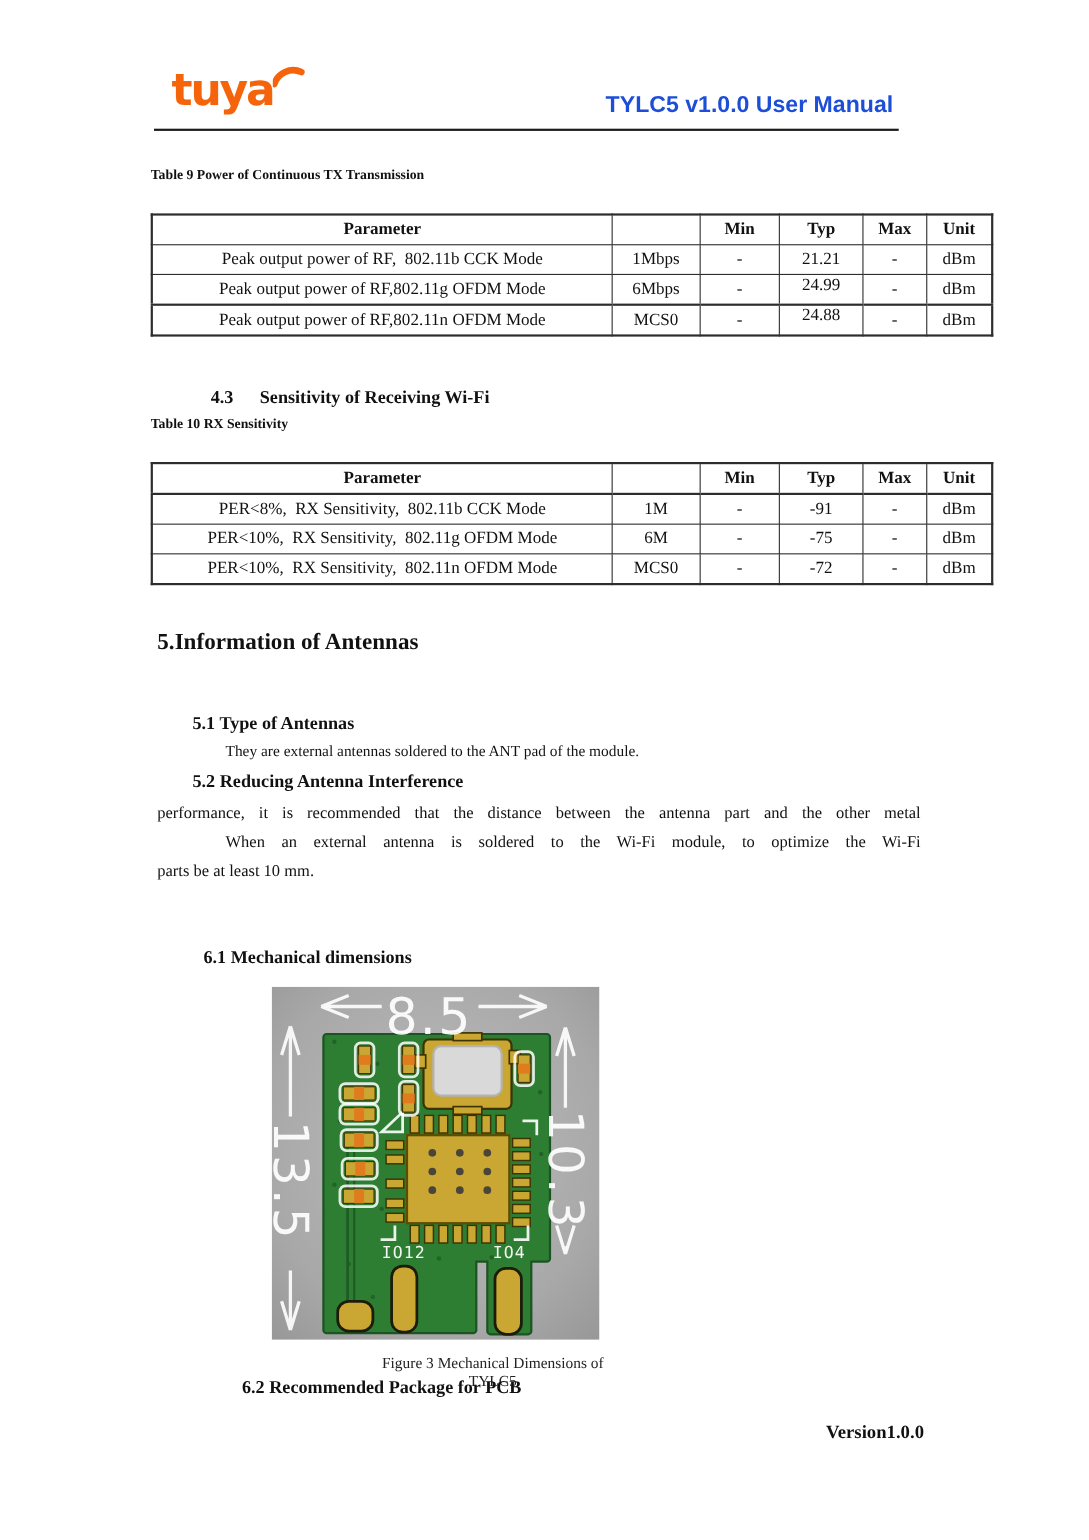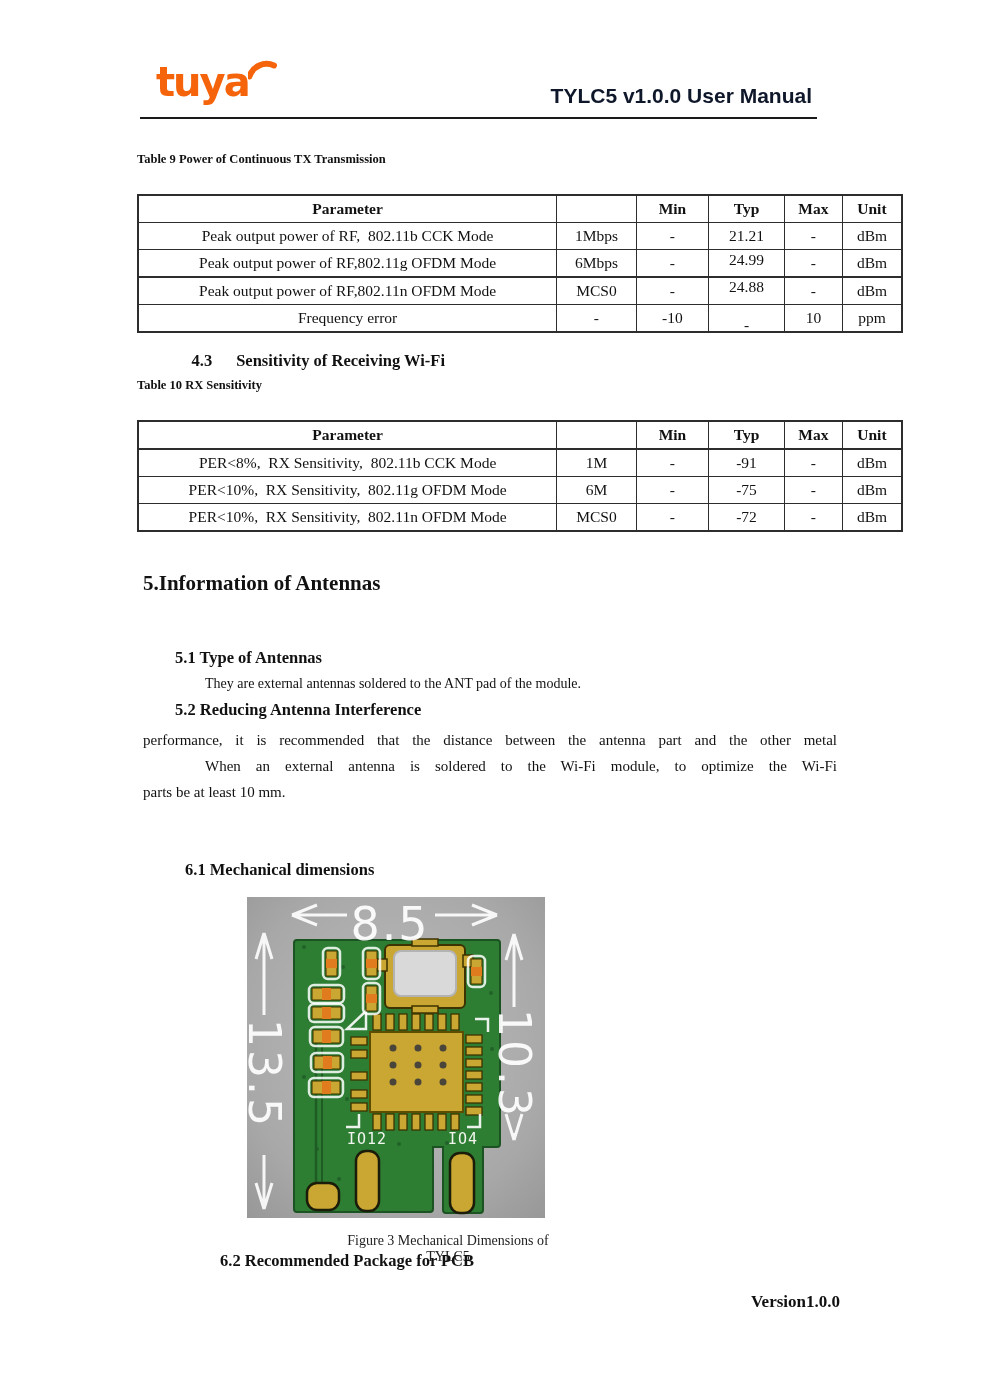--- a/index.html
+++ b/index.html
@@ -10,21 +10,21 @@
   
   .logo { position:absolute; left:156px; top:62px; }
   .logo-text {
     font-family:"DejaVu Sans", sans-serif; font-weight:bold;
     font-size:40px; line-height:40px; color:#F5640A; letter-spacing:-2px;
   }
   .logo-arc { position:absolute; left:92px; top:-8px; }
   .header-title {
     position:absolute; right:178px; top:84px;
     font-family:"Liberation Sans", sans-serif; font-weight:bold; font-size:21px;
-    letter-spacing:0px; color:#0f172a;
+    letter-spacing:0px; color:#1d4ed8;
   }
   .header-rule { position:absolute; left:140px; top:117px; width:677px; height:2px; background:#1a1a1a; }
 
   
   .tcaption { position:absolute; left:137px; width:712px; text-align:left;
     font-weight:bold; font-size:12.5px; }
   .h-sub { position:absolute; font-weight:bold; font-size:16.5px; white-space:pre; }
   .h-big { position:absolute; font-weight:bold; }
   .num-gap { display:inline-block; margin-right:24px; }
   .body-text { position:absolute; font-size:14px; }
@@ -114,28 +114,20 @@
           <td>-</td>
           <td>dBm</td>
         </tr>
         <tr>
           <td>Peak output power of RF,802.11n OFDM Mode</td>
           <td>MCS0</td>
           <td>-</td>
           <td>24.88</td>
           <td>-</td>
           <td>dBm</td>
-        </tr>
-        <tr>
-          <td>Frequency error</td>
-          <td>-</td>
-          <td>-10</td>
-          <td>-</td>
-          <td>10</td>
-          <td>ppm</td>
         </tr>
       </tbody>
     </table>
 
   <div class="h-sub" style="left:175px; top:331px">
     <span class="num-gap">4.3</span><span>Sensitivity of Receiving Wi-Fi</span>
   </div>
 
   <div class="tcaption" style="top:378px">Table 10 RX Sensitivity</div>
   <table id="table10" class="dtable" style="top:420px">

